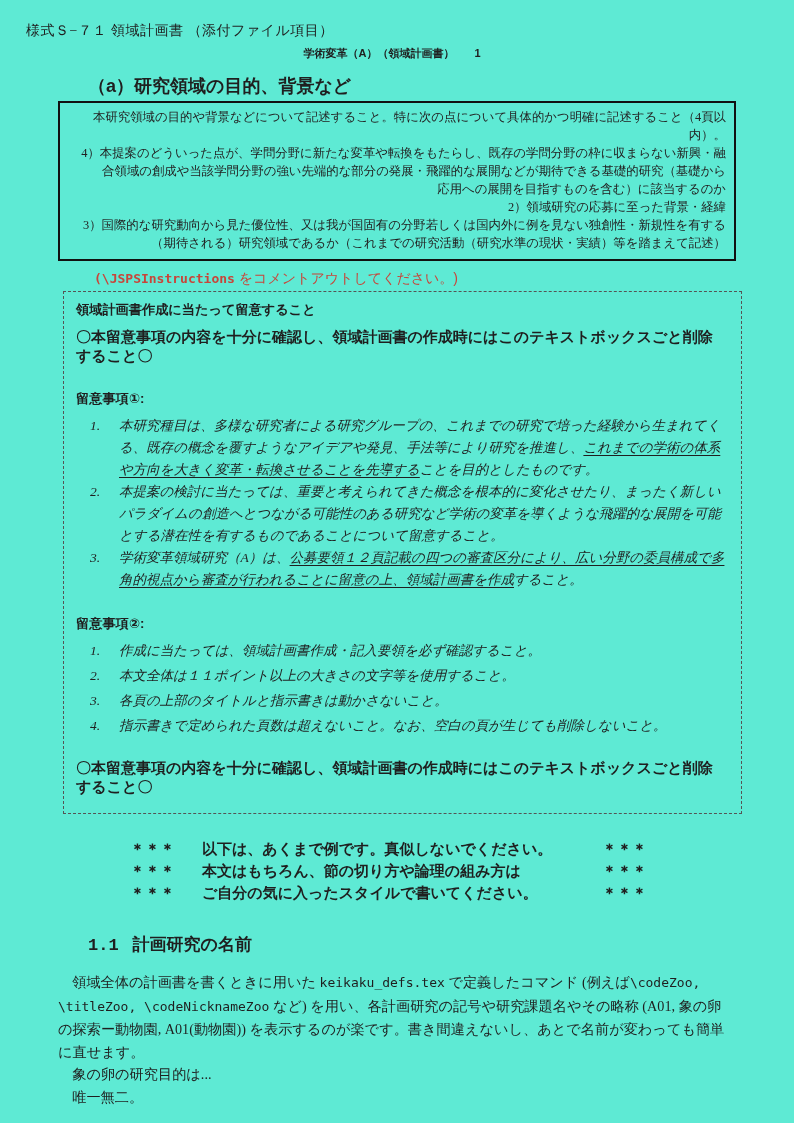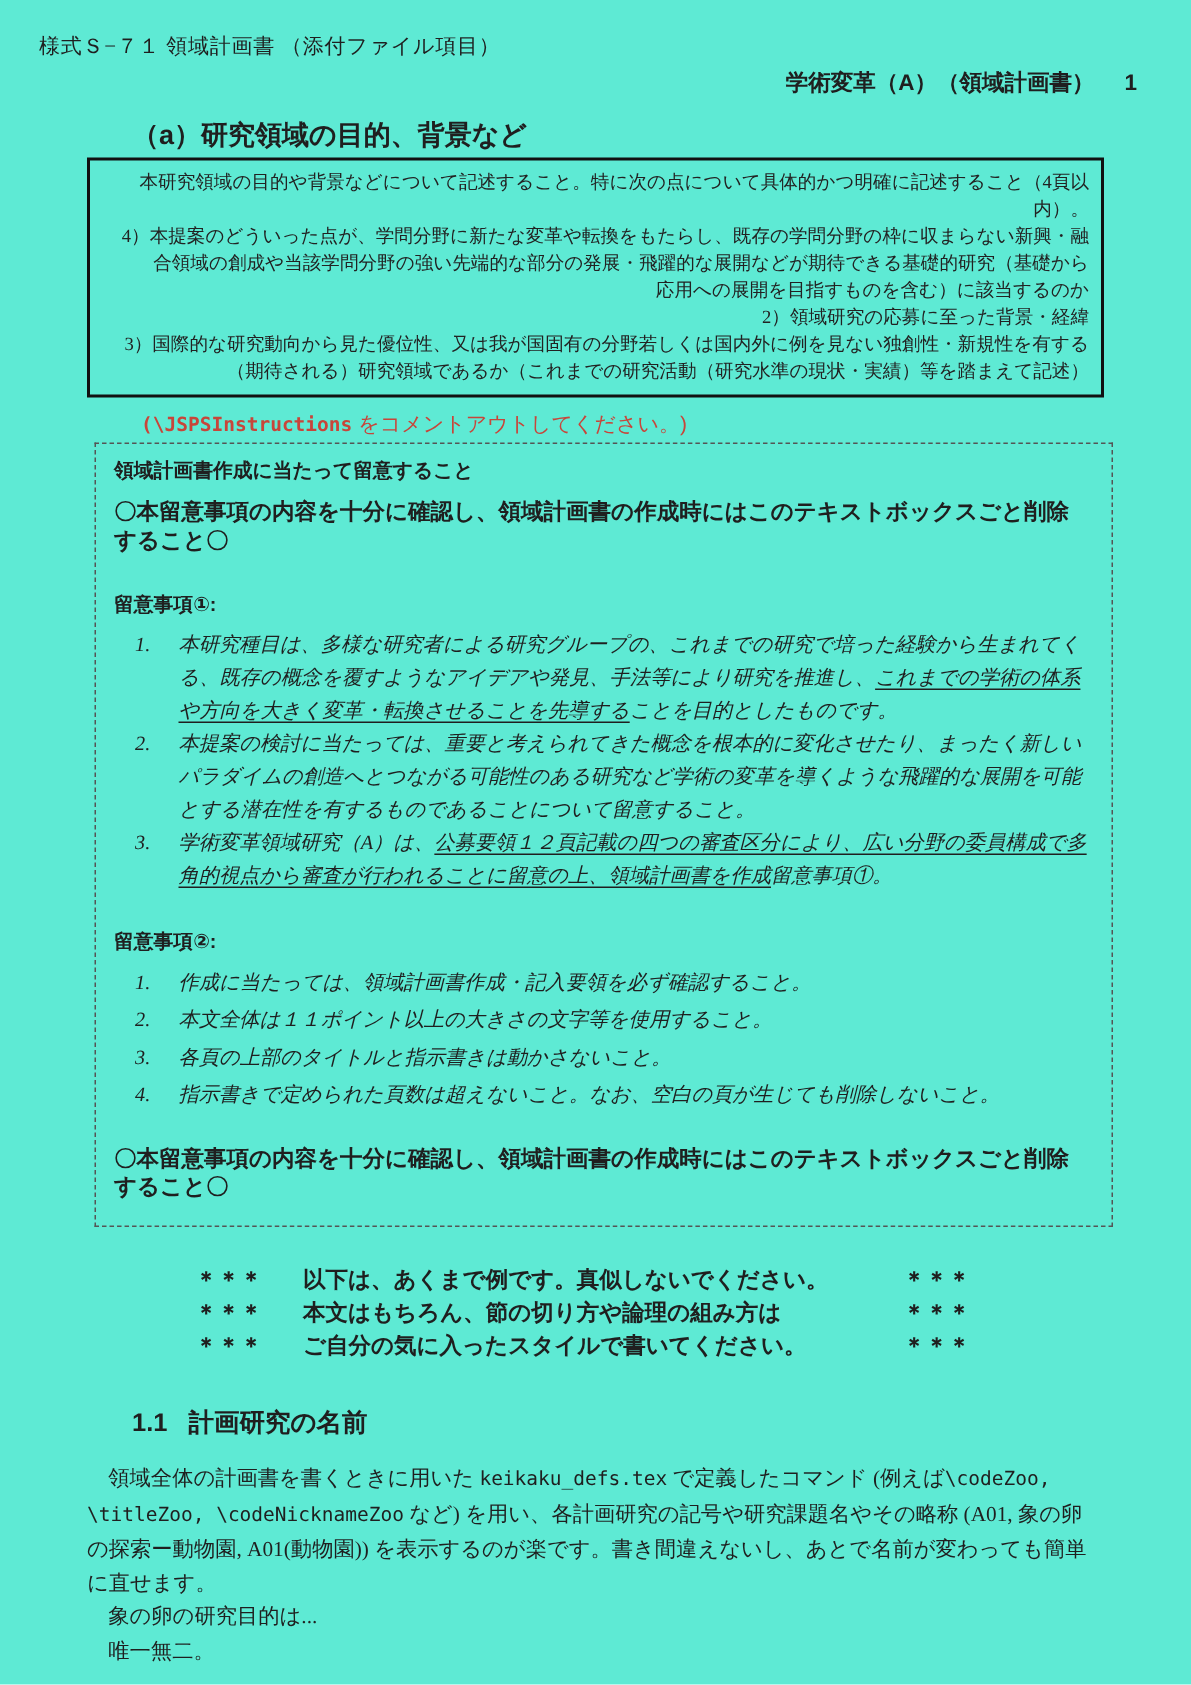--- a/index.html
+++ b/index.html
@@ -6,21 +6,21 @@
   .page{
     width:794px;height:1123px;background:#5eead4;color:#1f1f1f;
     box-sizing:border-box;padding:22px 32px 0 26px;position:relative;overflow:hidden;
     font-family:"Liberation Serif","DejaVu Serif",serif;
   }
   .gothic{font-family:"Liberation Sans","DejaVu Sans",sans-serif;}
   .mono{font-family:"DejaVu Sans Mono","Liberation Mono",monospace;}
 
   .form-label{font-size:14px;letter-spacing:.5px;}
   .header-right{
-    margin-top:6px;text-align:right;font-weight:bold;font-size:15px;padding-right:4px;
+    margin-top:6px;text-align:center;font-weight:bold;font-size:11px;padding-right:4px;
   }
   .header-right .pagenum{margin-left:20px;}
 
   .section-a-title{margin:13px 0 3px 62px;font-weight:bold;font-size:18px;}
 
   .instruction-box{
     margin:0 26px 0 32px;border:2px solid #111;
     padding:5px 8px 7px 9px;font-size:12.4px;line-height:18px;color:#222;text-align:right;
   }
   .ib-item{padding-left:2em;text-indent:-2em;}
@@ -51,21 +51,21 @@
   .u{text-decoration:underline;text-underline-offset:3px;}
 
   .star-block{
     margin-top:26px;display:flex;flex-direction:column;align-items:center;gap:3px;
     font-weight:bold;font-size:15px;
   }
   .star-row{display:grid;grid-template-columns:56px 416px 56px;align-items:baseline;}
   .star-row .stxt{padding-left:16px;}
   .star-row .star.right{text-align:left;}
 
-  .sec11{margin:30px 0 0 62px;font-weight:bold;font-size:17px;}
+  .sec11{margin:30px 0 0 62px;font-weight:bold;font-size:17px;font-family:Liberation Mono, monospace;}
   .sec11 .sec-num{margin-right:14px;}
 
   .body-par{
     margin:15px 30px 0 32px;font-size:14.2px;line-height:22.5px;text-indent:1em;
   }
   .body-par .mono{font-size:13px;}
   .follow-line{margin:0 30px 0 32px;font-size:14.2px;line-height:22.5px;text-indent:1em;}
 </style>
 </head>
 <body>
@@ -92,21 +92,21 @@
   </div>
 
   <div class="notice-box">
     <div class="nb-title gothic">領域計画書作成に当たって留意すること</div>
     <div class="nb-confirm gothic">〇本留意事項の内容を十分に確認し、領域計画書の作成時にはこのテキストボックスごと削除すること〇</div>
 
     <div class="nb-label gothic">留意事項①:</div>
     <ol class="notice-items n1">
       <li><span>本研究種目は、多様な研究者による研究グループの、これまでの研究で培った経験から生まれてくる、既存の概念を覆すようなアイデアや発見、手法等により研究を推進し、</span><span class="u">これまでの学術の体系や方向を大きく変革・転換させることを先導する</span><span>ことを目的としたものです。</span></li>
       <li><span>本提案の検討に当たっては、重要と考えられてきた概念を根本的に変化させたり、まったく新しいパラダイムの創造へとつながる可能性のある研究など学術の変革を導くような飛躍的な展開を可能とする潜在性を有するものであることについて留意すること。</span><span class="u"></span><span></span></li>
-      <li><span>学術変革領域研究（A）は、</span><span class="u">公募要領１２頁記載の四つの審査区分により、広い分野の委員構成で多角的視点から審査が行われることに留意の上、領域計画書を作成</span><span>留意事項①。</span></li>
+      <li><span>学術変革領域研究（A）は、</span><span class="u">公募要領１２頁記載の四つの審査区分により、広い分野の委員構成で多角的視点から審査が行われることに留意の上、領域計画書を作成</span><span>すること。</span></li>
     </ol>
 
     <div class="nb-label gothic">留意事項②:</div>
     <ol class="notice-items n2">
       <li>作成に当たっては、領域計画書作成・記入要領を必ず確認すること。</li>
       <li>本文全体は１１ポイント以上の大きさの文字等を使用すること。</li>
       <li>各頁の上部のタイトルと指示書きは動かさないこと。</li>
       <li>指示書きで定められた頁数は超えないこと。なお、空白の頁が生じても削除しないこと。</li>
     </ol>
 

